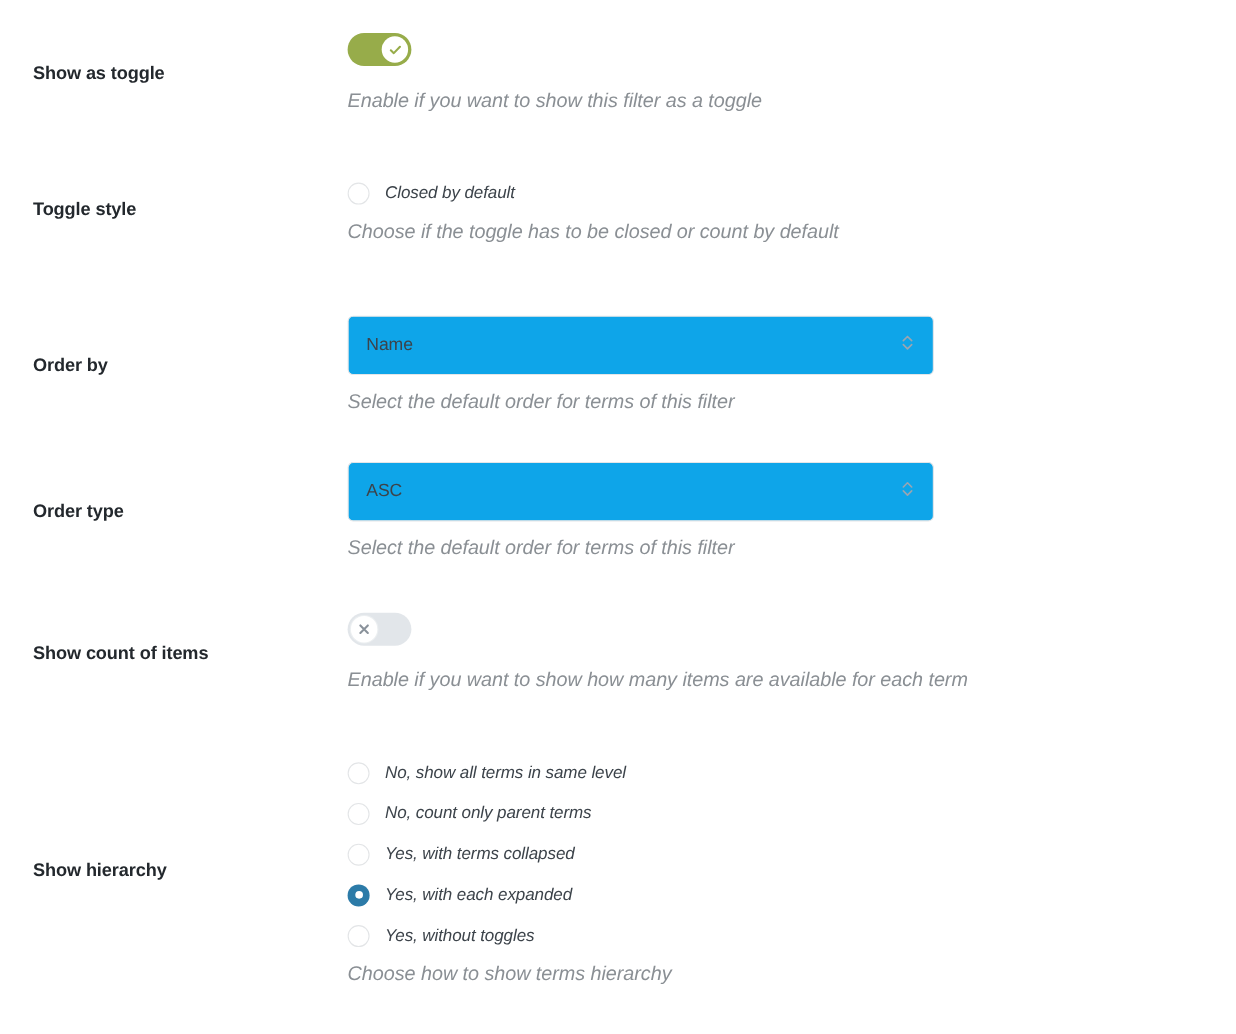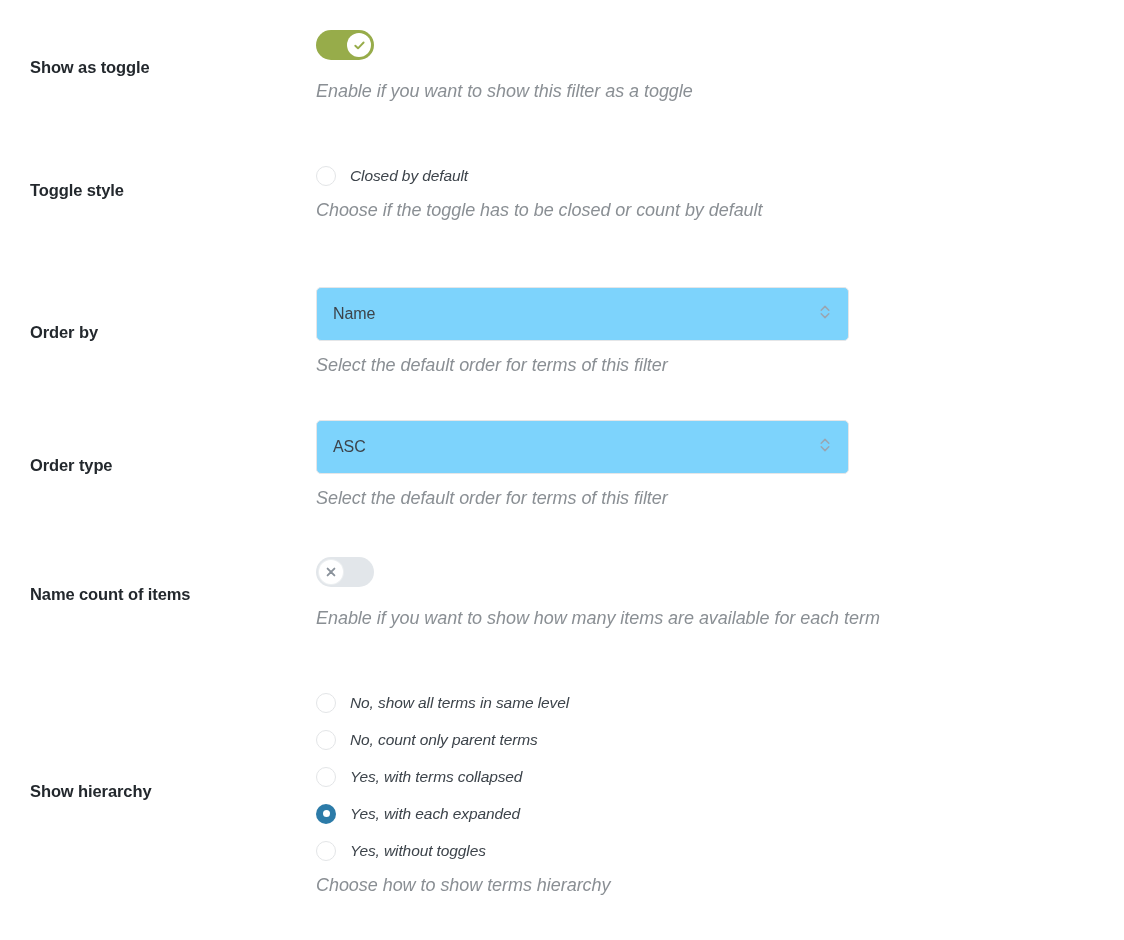--- a/index.html
+++ b/index.html
@@ -128,21 +128,21 @@
     letter-spacing: -0.1px;
   }
 
   
   .select-box {
     position: relative;
     width: 533px;
     height: 54px;
     border: 1px solid #e4e6e8;
     border-radius: 5px;
-    background: #7dd3fc;
+    background: #0ea5e9;
     box-sizing: border-box;
     display: flex;
     align-items: center;
     cursor: pointer;
   }
   .select-value {
     font-size: 16px;
     color: #3c434a;
     padding-left: 16px;
     letter-spacing: -0.1px;
@@ -225,21 +225,21 @@
             <path d="M2.2 11.8 L6 15.6 L9.8 11.8" fill="none" stroke="#9aa5b1" stroke-width="1.5" stroke-linecap="round" stroke-linejoin="round"></path>
           </svg>
         </span>
       </div>
       <div class="gap-under-select"></div>
       <div class="help-text">Select the default order for terms of this filter</div>
     </div>
   </div>
 
   <div class="field-row" style="margin-top:47px;">
-    <div class="field-label">Name count of items</div>
+    <div class="field-label">Show count of items</div>
     <div class="field-control">
       <div class="toggle off">
         <span class="toggle-knob">
           <svg width="12" height="12" viewBox="0 0 12 12">
             <path d="M2.6 2.6 L9.4 9.4 M9.4 2.6 L2.6 9.4" fill="none" stroke="#8a929b" stroke-width="1.9" stroke-linecap="round"></path>
           </svg>
         </span>
       </div>
       <div class="gap-under-toggle"></div>
       <div class="help-text">Enable if you want to show how many items are available for each term</div>

